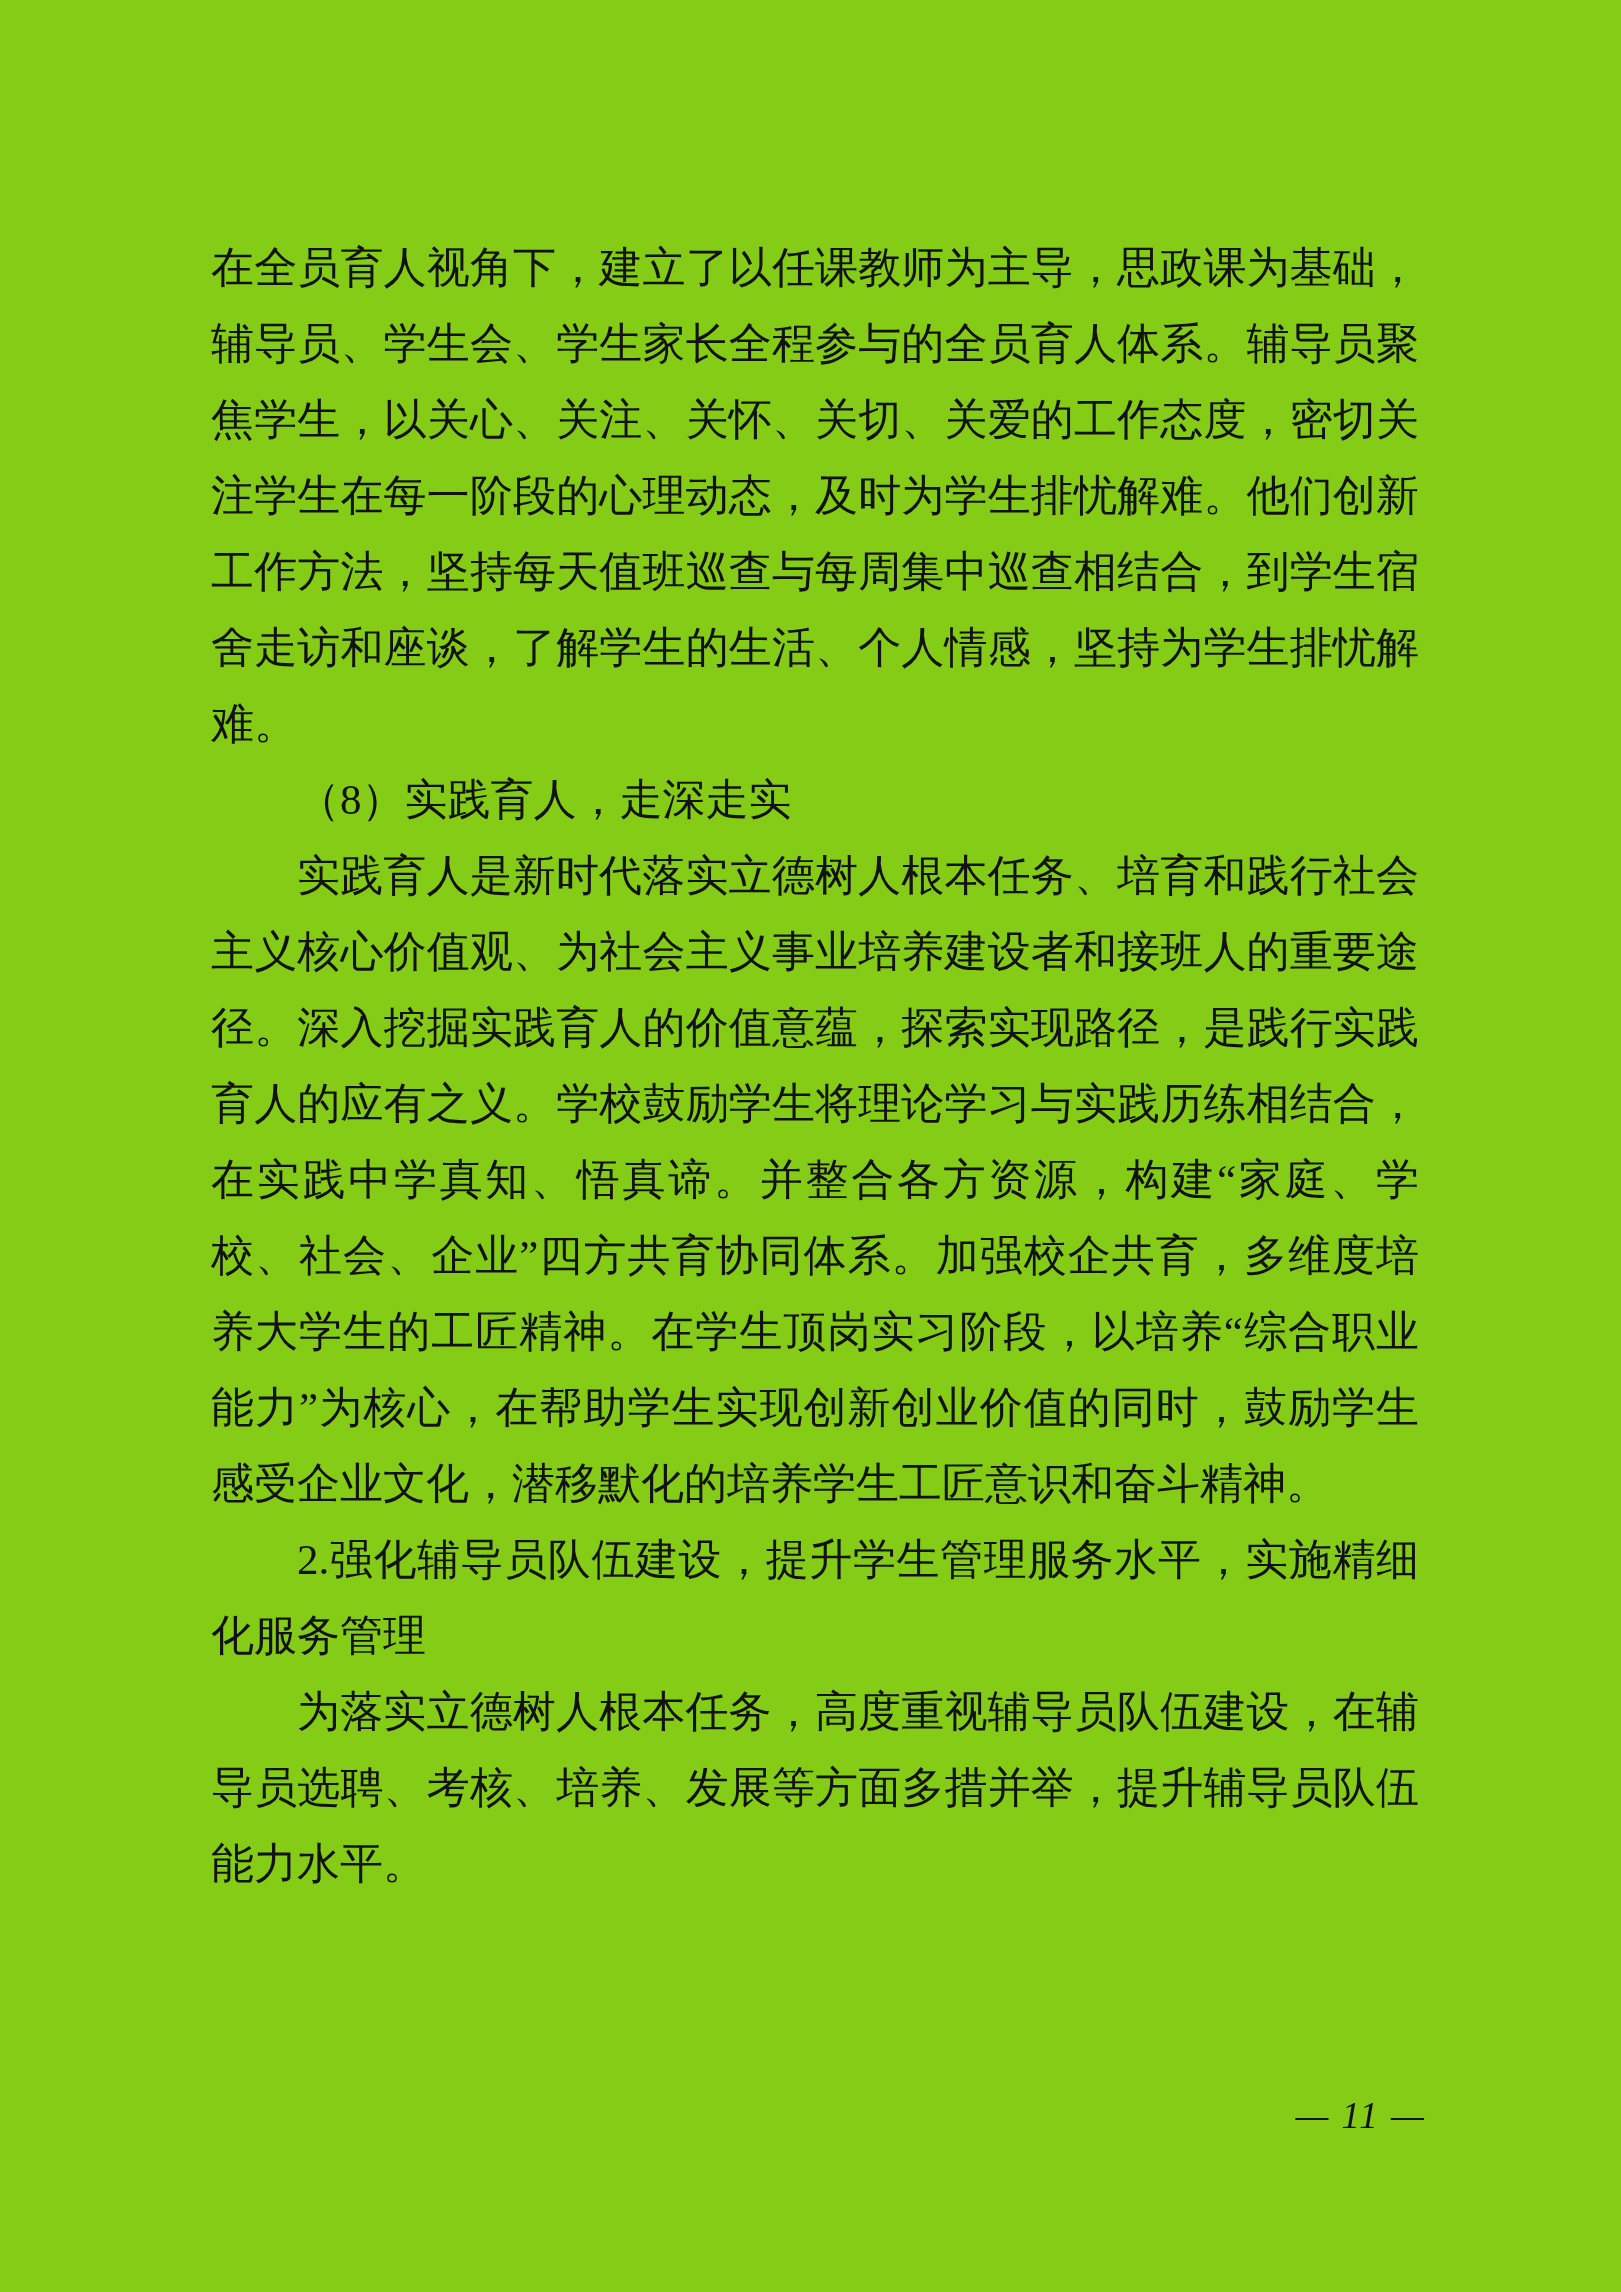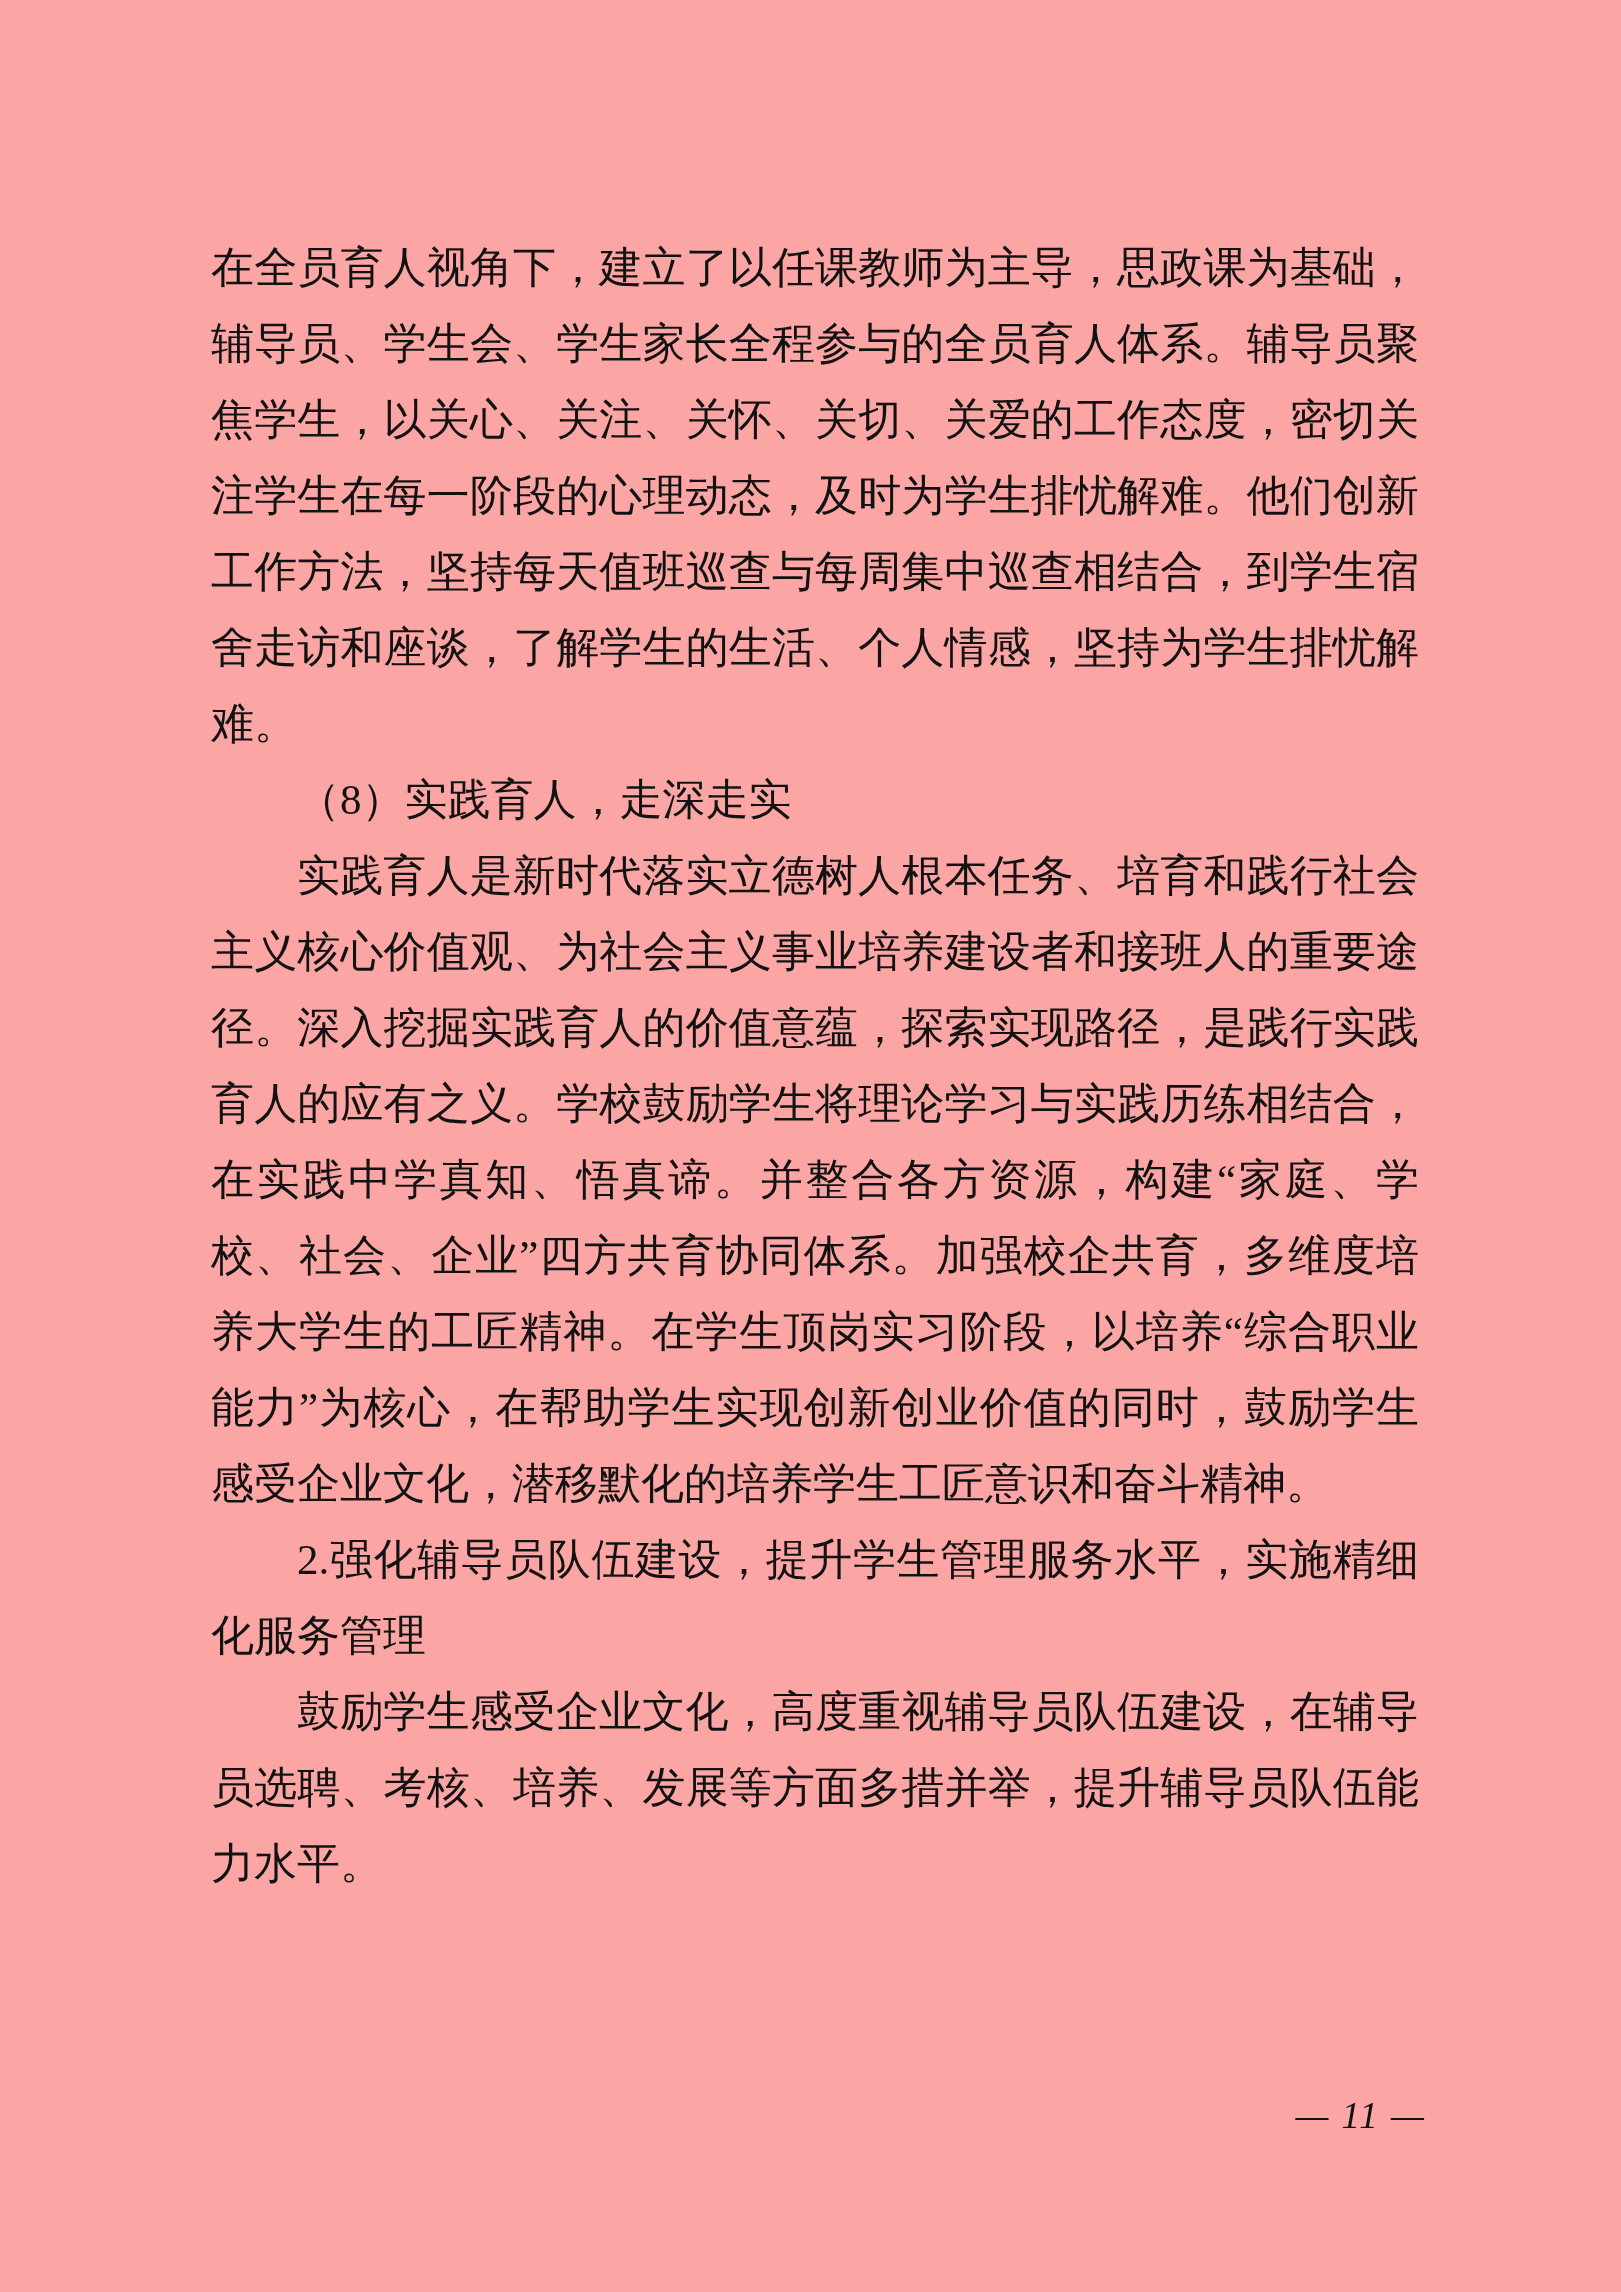--- a/index.html
+++ b/index.html
@@ -5,21 +5,21 @@
   html, body {
     margin: 0;
     padding: 0;
     background: #e8e8e8;
   }
   .page {
     position: relative;
     width: 1621px;
     height: 2293px;
     margin: 0 auto;
-    background: #fca5a5;
+    background: #84cc16;
     overflow: hidden;
     font-family: "Liberation Serif", "DejaVu Serif", serif;
     color: #121212;
   }
   .content {
     position: absolute;
     left: 211px;
     top: 230px;
     width: 1208px;
     font-size: 43px;
@@ -49,18 +49,18 @@
 </style>
 </head>
 <body>
 
 <div class="page">
   <div class="content">
     <p>在全员育人视角下，建立了以任课教师为主导，思政课为基础，辅导员、学生会、学生家长全程参与的全员育人体系。辅导员聚焦学生，以关心、关注、关怀、关切、关爱的工作态度，密切关注学生在每一阶段的心理动态，及时为学生排忧解难。他们创新工作方法，坚持每天值班巡查与每周集中巡查相结合，到学生宿舍走访和座谈，了解学生的生活、个人情感，坚持为学生排忧解难。</p>
     <p class="indent">（8）实践育人，走深走实</p>
     <p class="indent">实践育人是新时代落实立德树人根本任务、培育和践行社会主义核心价值观、为社会主义事业培养建设者和接班人的重要途径。深入挖掘实践育人的价值意蕴，探索实现路径，是践行实践育人的应有之义。学校鼓励学生将理论学习与实践历练相结合，在实践中学真知、悟真谛。并整合各方资源，构建“家庭、学校、社会、企业”四方共育协同体系。加强校企共育，多维度培养大学生的工匠精神。在学生顶岗实习阶段，以培养“综合职业能力”为核心，在帮助学生实现创新创业价值的同时，鼓励学生感受企业文化，潜移默化的培养学生工匠意识和奋斗精神。</p>
     <p class="indent">2.强化辅导员队伍建设，提升学生管理服务水平，实施精细化服务管理</p>
-    <p class="indent">鼓励学生感受企业文化，高度重视辅导员队伍建设，在辅导员选聘、考核、培养、发展等方面多措并举，提升辅导员队伍能力水平。</p>
+    <p class="indent">为落实立德树人根本任务，高度重视辅导员队伍建设，在辅导员选聘、考核、培养、发展等方面多措并举，提升辅导员队伍能力水平。</p>
   </div>
 
   <div class="page-number">— 11 —</div>
 </div>
 
 
 </body></html>

